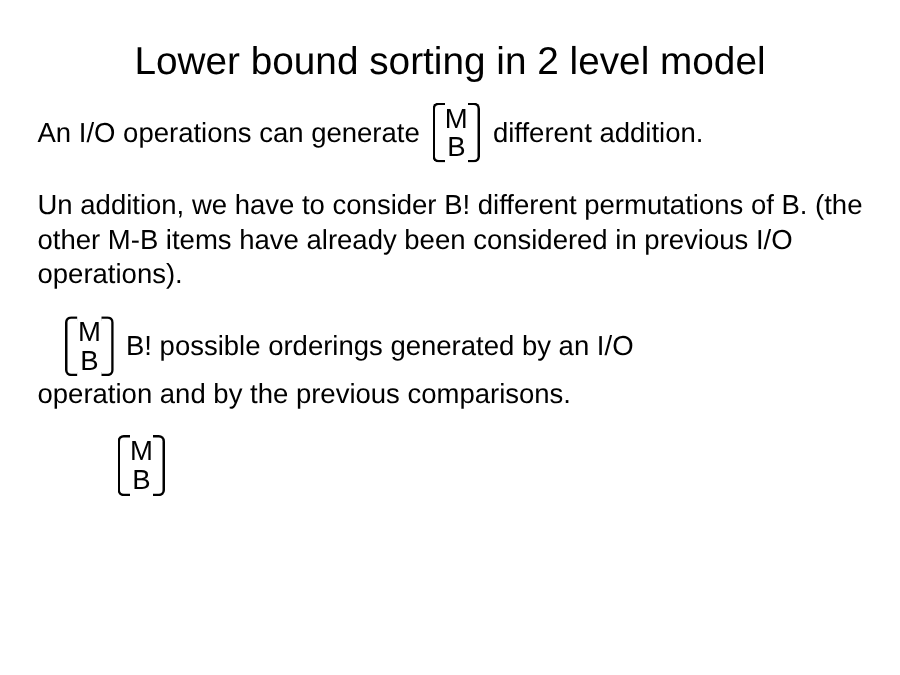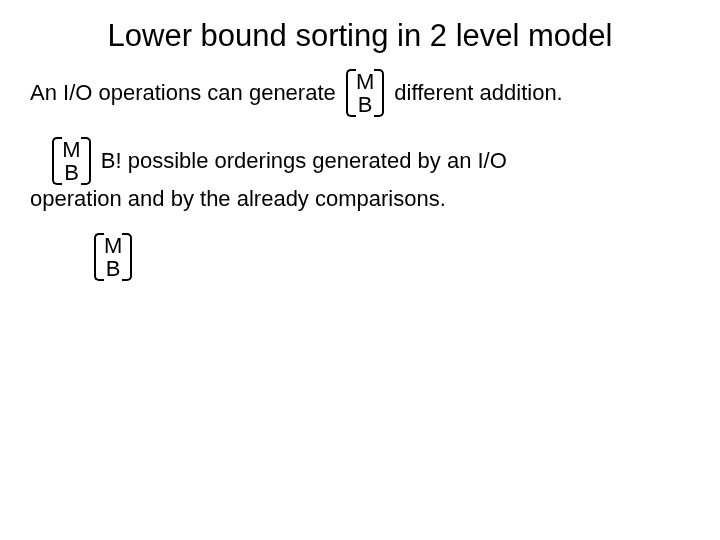--- a/index.html
+++ b/index.html
@@ -7,21 +7,21 @@
     padding: 0;
     width: 720px;
     height: 540px;
     background: #fff;
     font-family: "Comic Sans MS", "Comic Sans", cursive, sans-serif;
     color: #000;
     overflow: hidden;
   }
   .slide {
     box-sizing: border-box;
-    padding: 18px 30px 20px 30px;
+    padding: 31px 30px 20px 30px;
     width: 720px;
     height: 412px;
   }
   .title {
     font-size: 31px;
     text-align: center;
     margin: 0 0 14px 0;
     font-weight: normal;
   }
   .body {
@@ -88,31 +88,32 @@
 
     <div class="para row">
       <span class="inline-seg">An I/O operations can generate</span>
       <span class="binom">
         <span class="top">M</span>
         <span class="bot">B</span>
       </span>
       <span class="inline-seg">different addition.</span>
     </div>
 
+    <div class="para">Un addition, we have to consider B! different permutations of B. (the other M-B items have already been considered in previous I/O operations).</div>
 
     <div class="para">
       <div class="row">
         &nbsp;&nbsp;
         <span class="binom">
           <span class="top">M</span>
           <span class="bot">B</span>
         </span>
         <span class="inline-seg">B! possible orderings generated by an I/O</span>
       </div>
-      <div class="row">operation and by the already comparisons.</div>
+      <div class="row">operation and by the previous comparisons.</div>
     </div>
 
     <div class="para indent1">
       <span class="binom">
         <span class="top">M</span>
         <span class="bot">B</span>
       </span>
     </div>
 
   </div>

